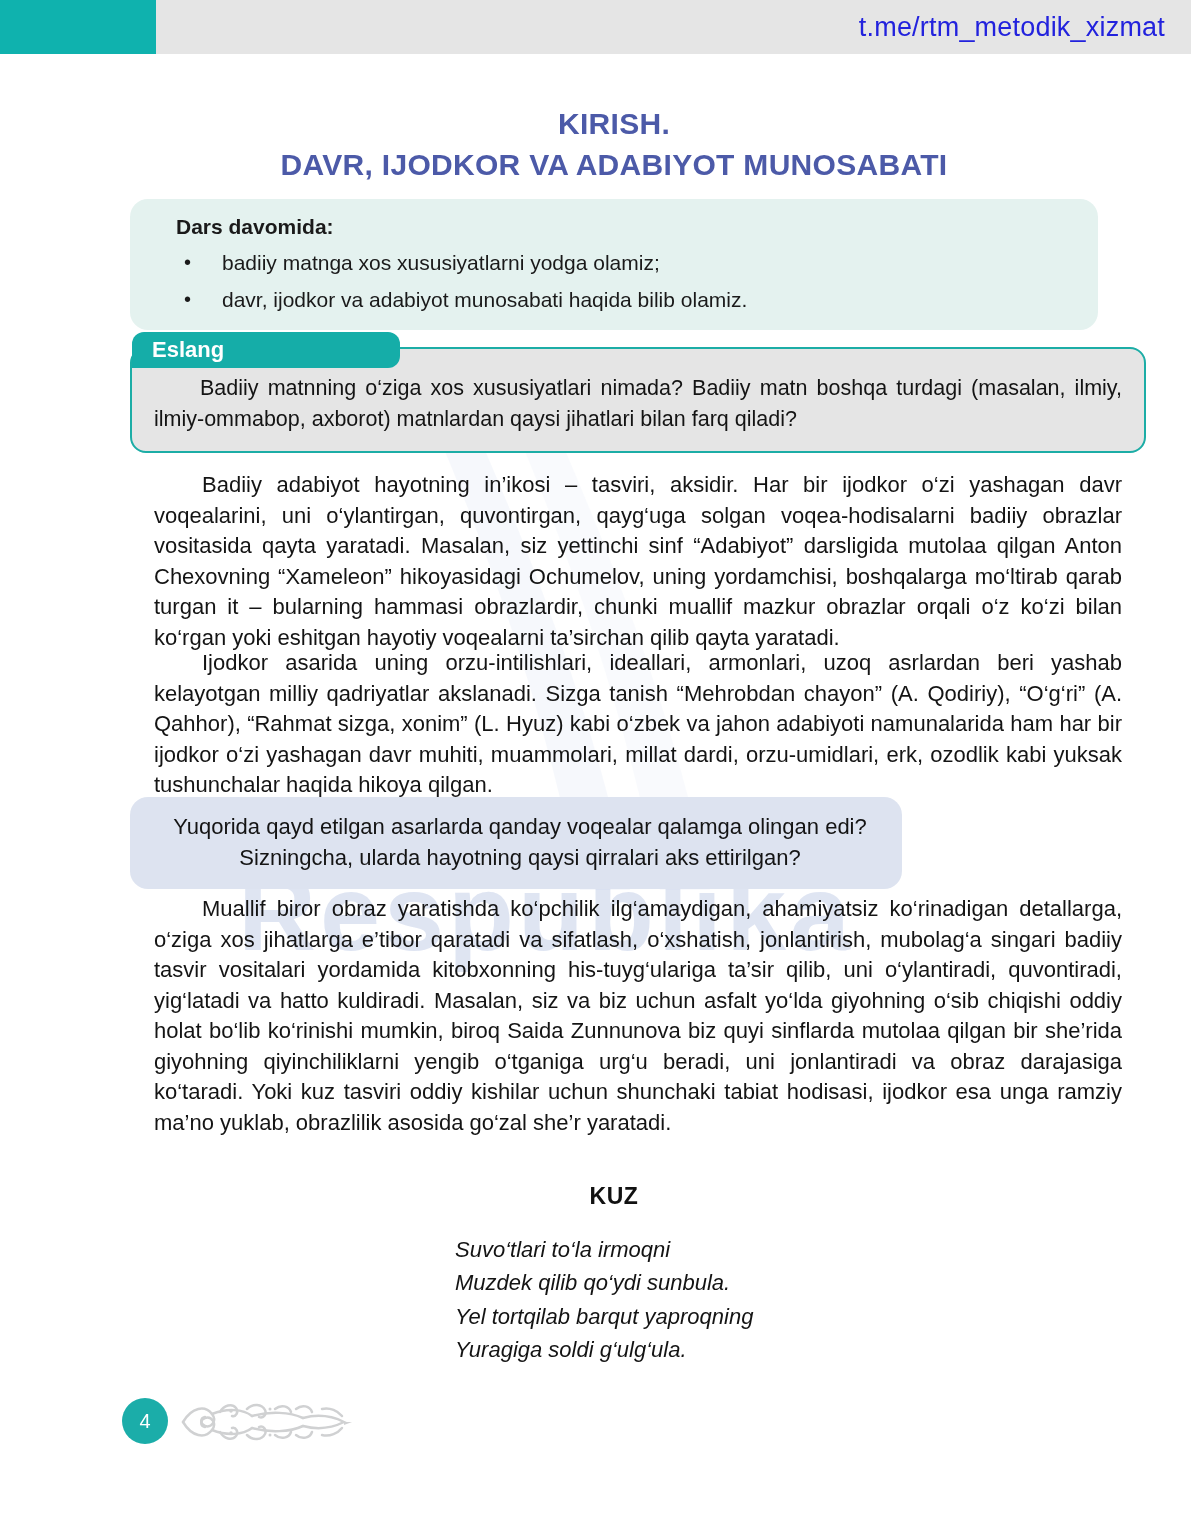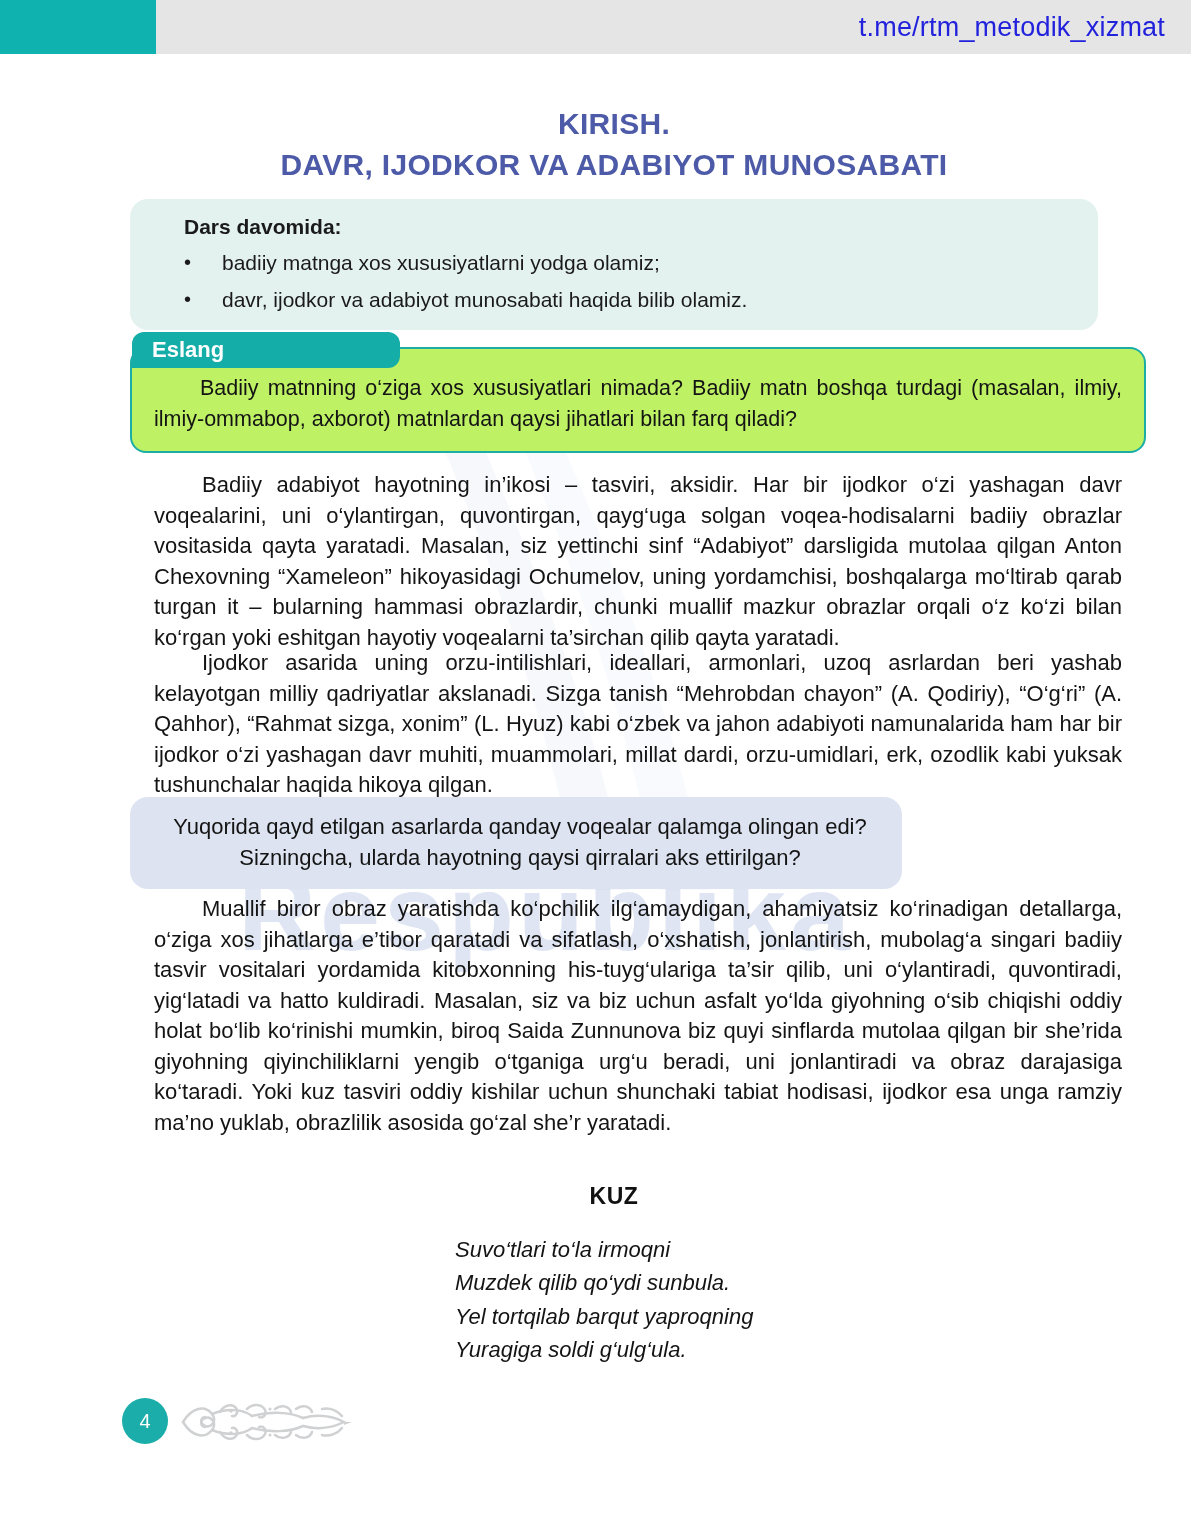--- a/index.html
+++ b/index.html
@@ -114,21 +114,21 @@
     width: 968px;
     background: #e4f2ef;
     border-radius: 18px;
     padding: 14px 26px 16px 26px;
     box-sizing: border-box;
   }
   .goals-title {
     font-weight: bold;
     font-size: 21px;
     color: #1a1a1a;
-    margin: 2px 0 2px 28px;
+    margin: 2px 0 2px 20px;
   }
   .goal-item {
     display: flex;
     align-items: flex-start;
     font-size: 21px;
     color: #1a1a1a;
     margin: 11px 0 0 28px;
   }
   .goal-bullet {
     width: 38px;
@@ -160,21 +160,21 @@
     line-height: 36px;
     padding-left: 20px;
     box-sizing: border-box;
     z-index: 3;
   }
   .eslang-body {
     position: relative;
     margin-top: 15px;
     border: 2px solid #1cada6;
     border-radius: 16px;
-    background: #bef264;
+    background: #e5e5e5;
     padding: 24px 22px 16px 22px;
     box-sizing: border-box;
     min-height: 88px;
     z-index: 2;
   }
   .eslang-text {
     font-size: 21.5px;
     color: #141414;
     text-align: justify;
     text-indent: 46px;

